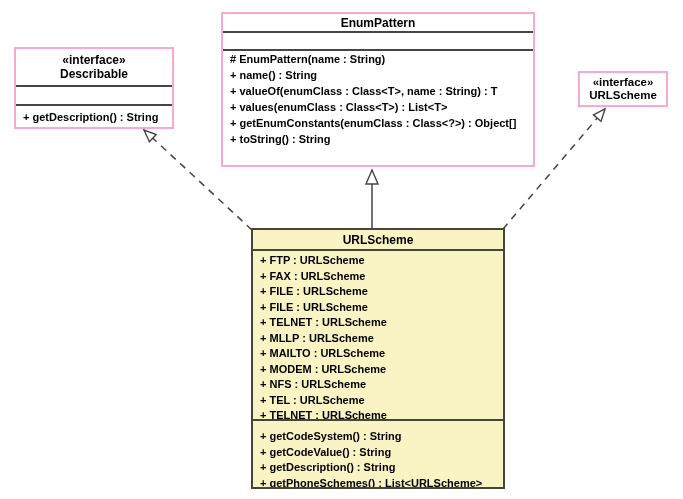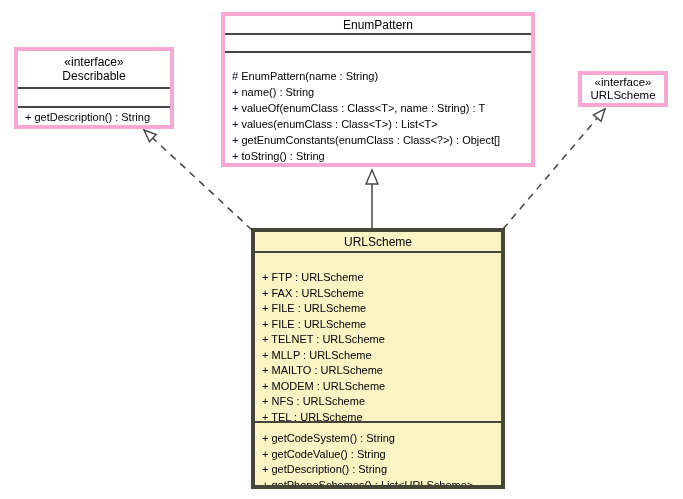--- a/index.html
+++ b/index.html
@@ -13,24 +13,25 @@
     overflow: hidden;
   }
   .edges {
     position: absolute;
     left: 0; top: 0;
     width: 683px; height: 499px;
   }
   .uml-box {
     position: absolute;
     box-sizing: border-box;
-    border: 4px solid #f9a8d4;
+    border: 2px solid #f9a8d4;
     background: #ffffff;
     display: flex;
     flex-direction: column;
+    font-weight: bold;
   }
   .uml-title {
     display: flex;
     flex-direction: column;
     align-items: center;
     justify-content: center;
     text-align: center;
     font-size: 12px;
     line-height: 14px;
     flex: 0 0 auto;
@@ -54,28 +55,28 @@
   }
   
   #box-describable { left: 14px; top: 47px; width: 160px; height: 82px; }
   #box-describable .uml-title { height: 36px; }
   #box-describable .attrs { height: 19px; }
   #box-describable .methods { line-height: 14px; }
 
   #box-enumpattern { left: 221px; top: 12px; width: 314px; height: 155px; }
   #box-enumpattern .uml-title { height: 17px; }
   #box-enumpattern .attrs { height: 18px; }
-  #box-enumpattern .methods { padding-top: 15px; line-height: 16px; }
+  #box-enumpattern .methods { padding-top: 0; line-height: 16px; }
 
   #box-urlscheme-if { left: 578px; top: 71px; width: 90px; height: 36px; }
   #box-urlscheme-if .uml-title { flex: 1 1 auto; font-size: 11.5px; line-height: 13.5px; }
 
   #box-urlscheme { left: 251px; top: 228px; width: 254px; height: 261px; background: #faf4c4; border-color: #45453a; }
   #box-urlscheme .uml-title { height: 19px; border-color: #45453a; }
-  #box-urlscheme .attrs { height: 170px; padding-top: 17px; line-height: 15.5px; border-color: #45453a; }
+  #box-urlscheme .attrs { height: 170px; padding-top: 2px; line-height: 15.5px; border-color: #45453a; }
   #box-urlscheme .methods { padding-top: 8px; line-height: 15.5px; }
 </style>
 </head>
 <body>
 
 <div class="canvas">
 
   <svg class="edges" viewBox="0 0 683 499" xmlns="http://www.w3.org/2000/svg">
     <defs>
       <marker id="tri-open" markerUnits="userSpaceOnUse" markerWidth="18" markerHeight="16" refX="14" refY="7" orient="auto">

